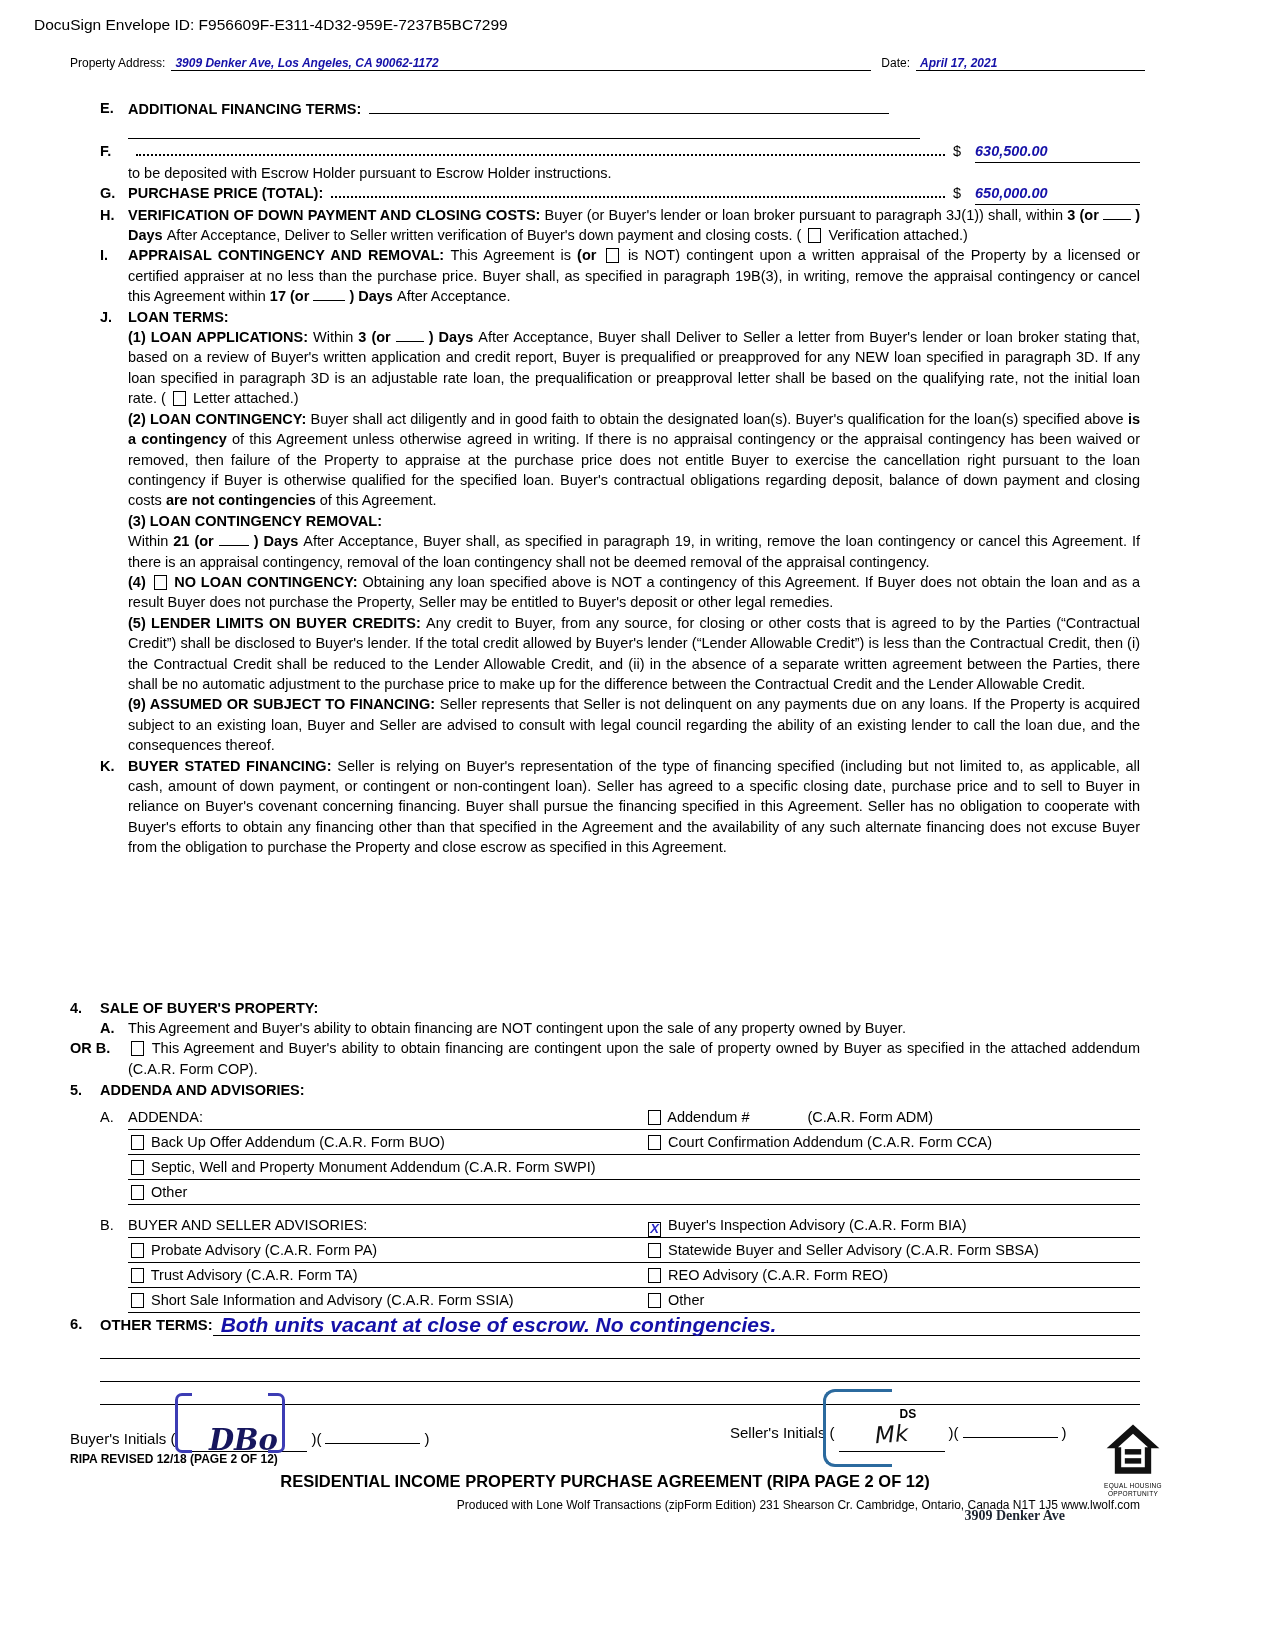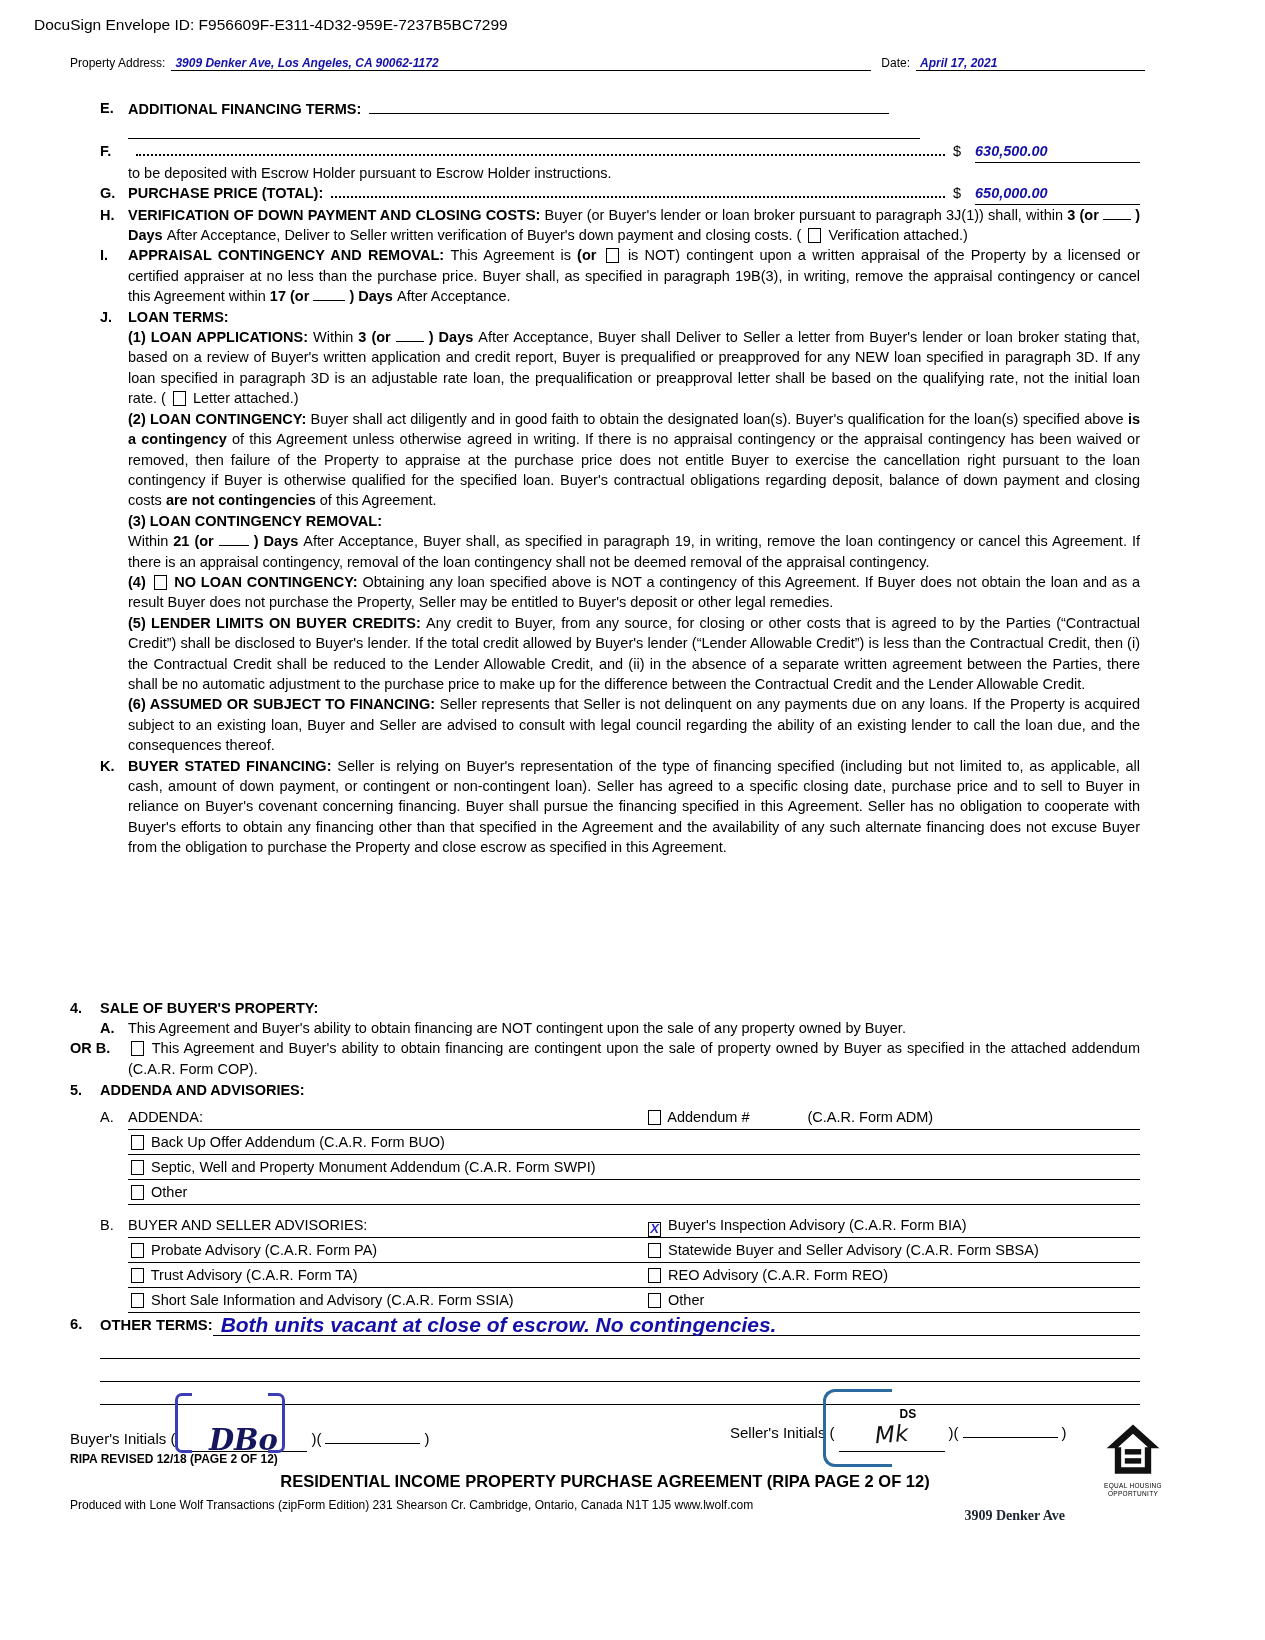--- a/index.html
+++ b/index.html
@@ -66,21 +66,21 @@
   .dsb::before,.dsb::after{content:"";position:absolute;top:0;bottom:0;width:14px;border:3px solid #3c3cb4;}
   .dsb::before{left:0;border-right:none;border-radius:7px 0 0 7px;}
   .dsb::after{right:0;border-left:none;border-radius:0 7px 7px 0;}
   .dss{position:absolute;left:-16px;top:-28px;width:66px;height:72px;border-left:3px solid #2b6a9e;
        border-top:3px solid #2b6a9e;border-bottom:3px solid #2b6a9e;border-radius:12px 0 0 12px;pointer-events:none;}
   .ds-tag{position:absolute;top:-10px;left:60px;font-size:12px;font-weight:bold;color:#000;background:#fff;padding:0 1px;}
   
   .footer{position:absolute;top:1452px;left:0;right:0;}
   .revised{margin-left:70px;font-weight:bold;font-size:12px;}
   .ftitle{margin:6px 125px 0 70px;text-align:center;font-weight:bold;font-size:16.5px;}
-  .produced{margin:7px 125px 0 70px;text-align:left;font-size:12px;}
+  .produced{margin:7px 125px 0 70px;text-align:right;font-size:12px;}
   .tagline{position:absolute;top:56px;right:200px;font-family:"Liberation Serif",serif;
            font-weight:bold;font-size:14px;color:#1c2430;}
   .eho{position:absolute;top:1422px;right:98px;width:68px;text-align:center;}
   .eho-text{font-size:6.5px;line-height:7.5px;letter-spacing:.3px;}
 </style>
 </head>
 <body>
 
 <div>
 
@@ -141,21 +141,21 @@
     <div class="g3">
       <span class="it-label">J.</span>
       <div>
         <div><b>LOAN TERMS:</b></div>
         <div class="para"><b>(1) LOAN APPLICATIONS: </b>Within <b>3 (or </b><span class="gap" style="width: 28px;"></span><b> ) Days </b>After Acceptance, Buyer shall Deliver to Seller a letter from Buyer's lender or loan broker stating that, based on a review of Buyer's written application and credit report, Buyer is prequalified or preapproved for any NEW loan specified in paragraph 3D. If any loan specified in paragraph 3D is an adjustable rate loan, the prequalification or preapproval letter shall be based on the qualifying rate, not the initial loan rate. ( <span class="cb"></span> Letter attached.)</div>
         <div class="para"><b>(2) LOAN CONTINGENCY: </b>Buyer shall act diligently and in good faith to obtain the designated loan(s). Buyer's qualification for the loan(s) specified above <b>is a contingency </b>of this Agreement unless otherwise agreed in writing. If there is no appraisal contingency or the appraisal contingency has been waived or removed, then failure of the Property to appraise at the purchase price does not entitle Buyer to exercise the cancellation right pursuant to the loan contingency if Buyer is otherwise qualified for the specified loan. Buyer's contractual obligations regarding deposit, balance of down payment and closing costs <b>are not contingencies </b>of this Agreement.</div>
         <div><b>(3) LOAN CONTINGENCY REMOVAL:</b></div>
         <div class="para">Within <b>21 (or </b><span class="gap" style="width: 30px;"></span><b> ) Days </b>After Acceptance, Buyer shall, as specified in paragraph 19, in writing, remove the loan contingency or cancel this Agreement. If there is an appraisal contingency, removal of the loan contingency shall not be deemed removal of the appraisal contingency.</div>
         <div class="para"><b>(4) </b><span class="cb"></span><b> NO LOAN CONTINGENCY: </b>Obtaining any loan specified above is NOT a contingency of this Agreement. If Buyer does not obtain the loan and as a result Buyer does not purchase the Property, Seller may be entitled to Buyer's deposit or other legal remedies.</div>
         <div class="para"><b>(5) LENDER LIMITS ON BUYER CREDITS: </b>Any credit to Buyer, from any source, for closing or other costs that is agreed to by the Parties (“Contractual Credit”) shall be disclosed to Buyer's lender. If the total credit allowed by Buyer's lender (“Lender Allowable Credit”) is less than the Contractual Credit, then (i) the Contractual Credit shall be reduced to the Lender Allowable Credit, and (ii) in the absence of a separate written agreement between the Parties, there shall be no automatic adjustment to the purchase price to make up for the difference between the Contractual Credit and the Lender Allowable Credit.</div>
-        <div class="para"><b>(6) ASSUMED OR SUBJECT TO FINANCING: </b>Seller represents that Seller is not delinquent on any payments due on any loans. If the Property is acquired subject to an existing loan, Buyer and Seller are advised to consult with legal council regarding the ability of an existing lender to call the loan due, and the consequences thereof.</div>
+        <div class="para"><b>(9) ASSUMED OR SUBJECT TO FINANCING: </b>Seller represents that Seller is not delinquent on any payments due on any loans. If the Property is acquired subject to an existing loan, Buyer and Seller are advised to consult with legal council regarding the ability of an existing lender to call the loan due, and the consequences thereof.</div>
       </div>
     </div>
 
     <div class="g3">
       <span class="it-label">K.</span>
       <div class="just"><b>BUYER STATED FINANCING: </b>Seller is relying on Buyer's representation of the type of financing specified (including but not limited to, as applicable, all cash, amount of down payment, or contingent or non-contingent loan). Seller has agreed to a specific closing date, purchase price and to sell to Buyer in reliance on Buyer's covenant concerning financing.  Buyer shall pursue the financing specified in this Agreement.  Seller has no obligation to cooperate with Buyer's efforts to obtain any financing other than that specified in the Agreement and the availability of any such alternate financing does not excuse Buyer from the obligation to purchase the Property and close escrow as specified in this Agreement.</div>
     </div>
   </div>
 
   <div class="sec4">
@@ -183,20 +183,21 @@
           <span>A.</span>
           <div class="tcell">
             <div class="tleft"><span>ADDENDA:</span></div>
             <div class="tright"><span class="cb"></span> Addendum # <span class="sp" style="width: 50px;"></span> (C.A.R. Form ADM)</div>
           </div>
         </div>
         <div class="trow">
           <span></span>
           <div class="tcell">
             <div class="tleft"><span class="cb"></span> Back Up Offer Addendum (C.A.R. Form BUO)</div>
+            <div class="tright"><span class="cb"></span> Court Confirmation Addendum (C.A.R. Form CCA)</div>
           </div>
         </div>
         <div class="trow">
           <span></span>
           <div class="tcell">
             <div class="tfull"><span class="cb"></span> Septic, Well and Property Monument Addendum (C.A.R.  Form SWPI)</div>
           </div>
         </div>
         <div class="trow">
           <span></span>

